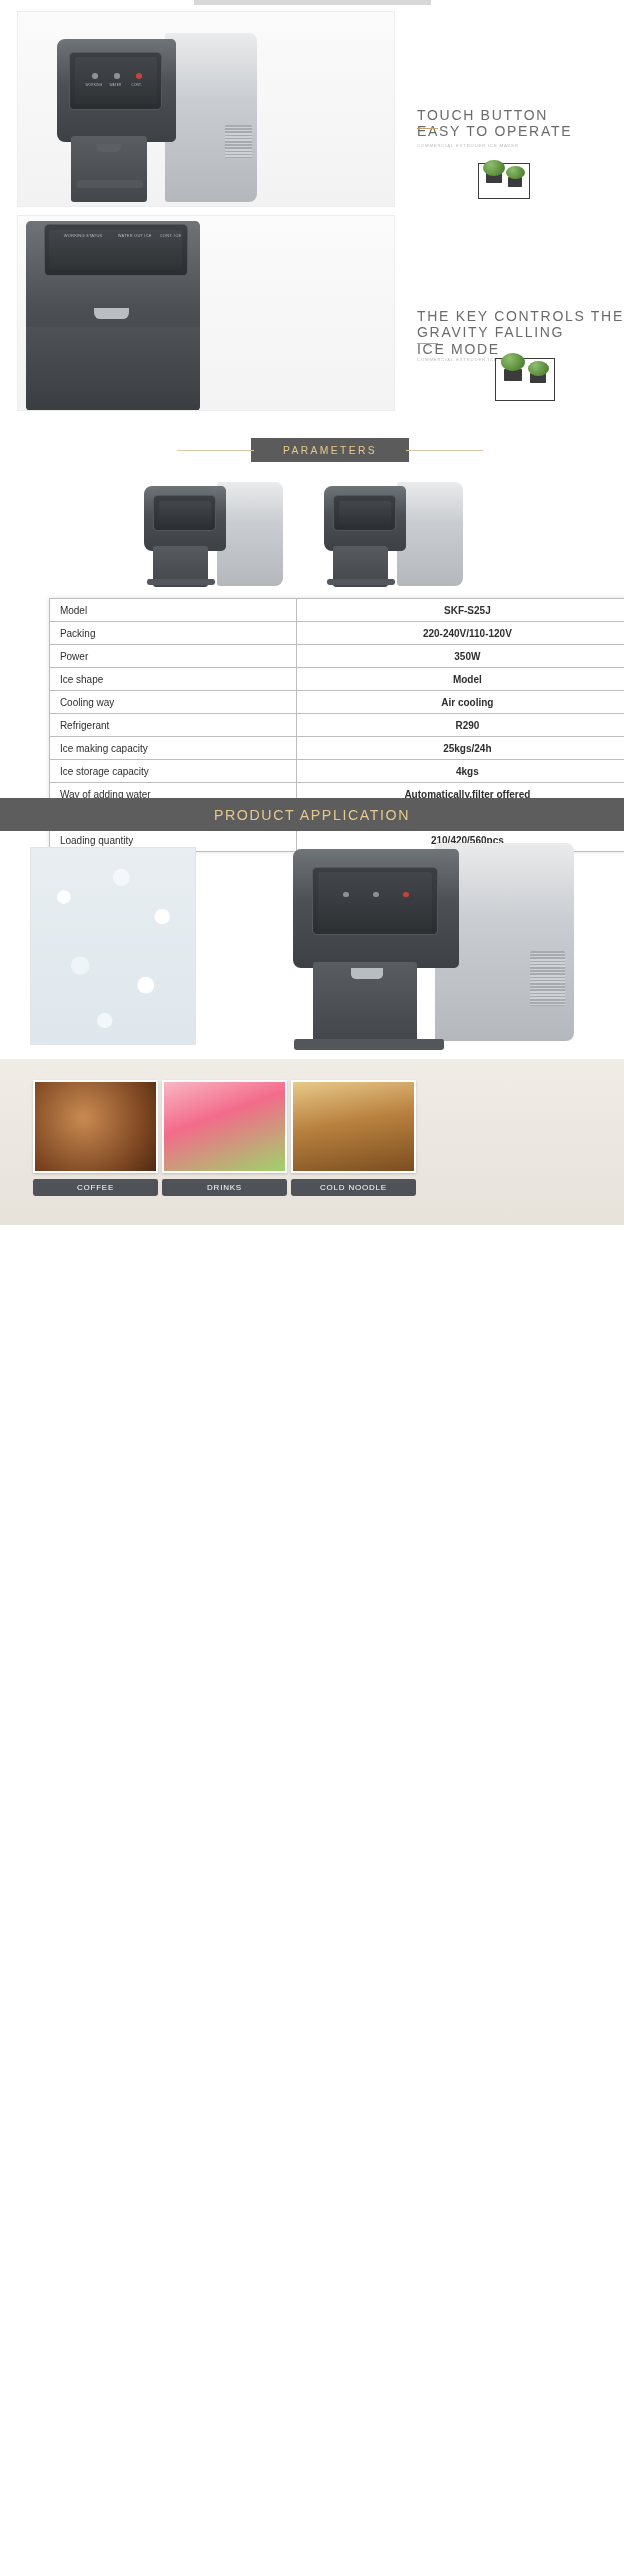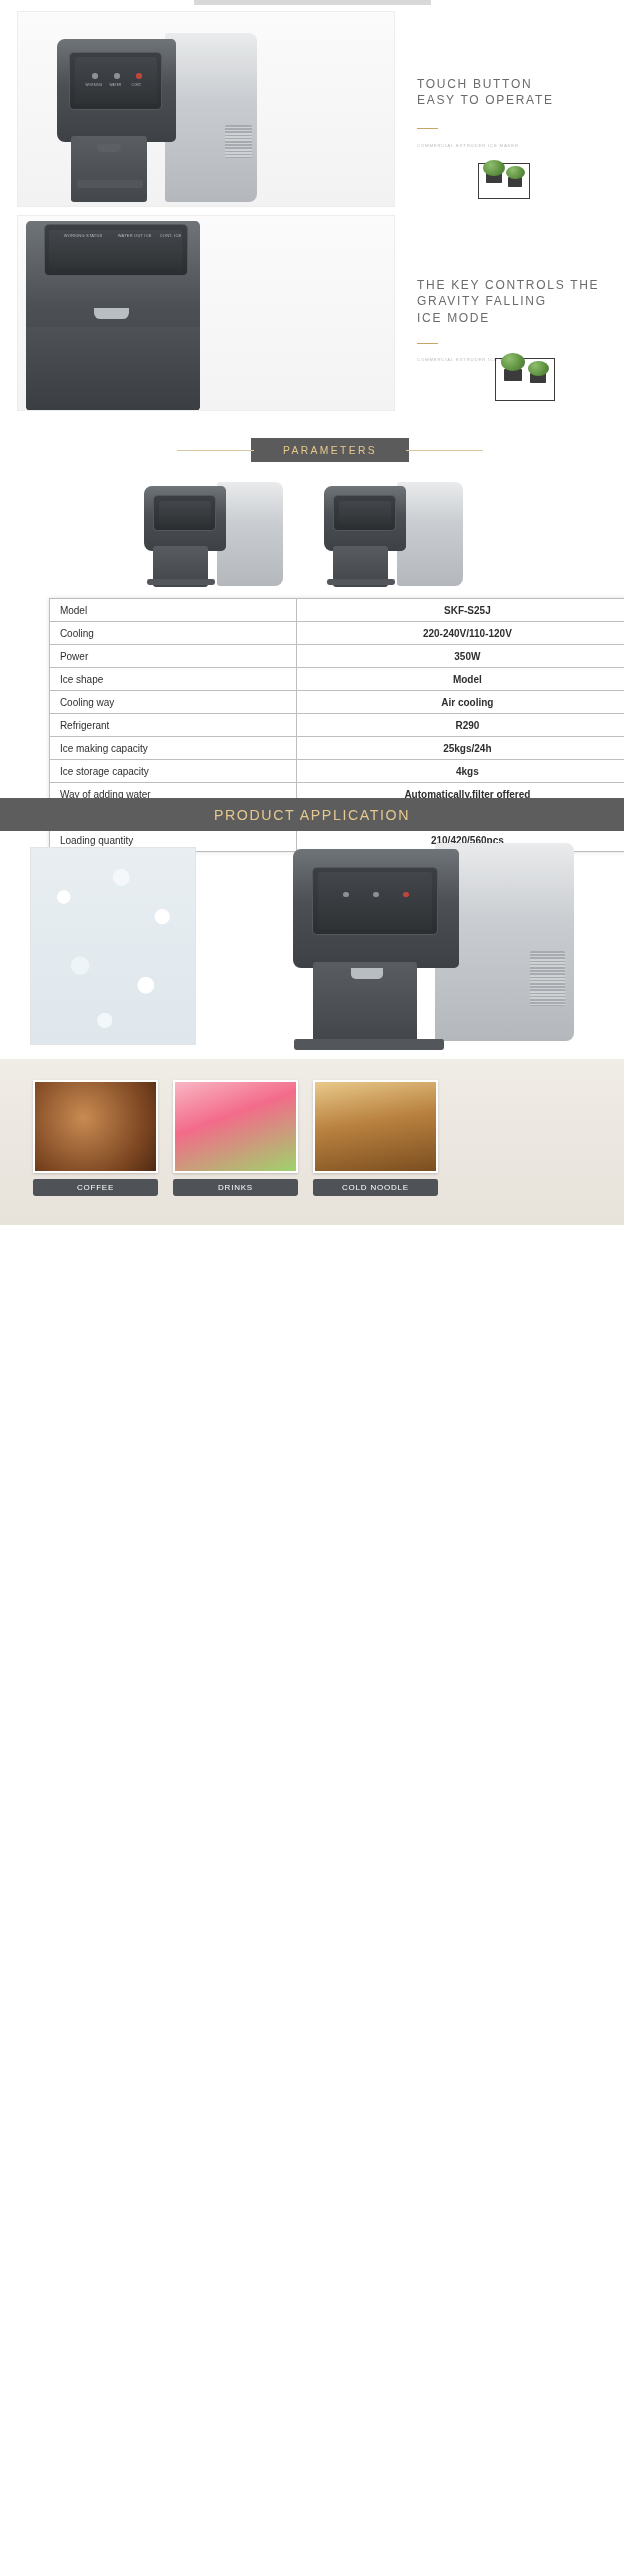--- a/index.html
+++ b/index.html
@@ -85,21 +85,21 @@
   }
   .m-vents {
     position: absolute;
     background: repeating-linear-gradient(180deg,#a7abb0 0px,#a7abb0 1.6px,#cfd2d5 1.6px,#cfd2d5 3.2px);
     border-radius: 1.6px;
   }
 
   
   .side-text {
     position: absolute; color: #6b6b6b; letter-spacing: 1.7px;
-    font-size: 12px; line-height: 16.6px;
+    font-size: 14px; line-height: 16.6px; margin-top: 31px;
   }
   .side-rule {
     position: absolute; width: 20.5px; height: 0.8px; background: #c8a46a;
   }
   .side-sub {
     position: absolute; color: #b9b9b9; font-size: 4.3px; letter-spacing: 0.8px;
   }
 
   
   .plant { position: absolute; }
@@ -169,21 +169,21 @@
     position: absolute; right: 16px; width: 371px; height: 237px;
   }
 
   
   .usage {
     position: absolute; left: 0; width: 624px; height: 166px;
     background: linear-gradient(180deg,#f0ece6 0%, #e7e2da 100%);
   }
   .usage-row {
     position: absolute; left: 33px; top: 20.5px;
-    display: flex; gap: 15px;
+    display: flex; gap: 4px;
   }
   .usage-card { width: 125px; }
   .usage-img {
     width: 125px; height: 93px; border: 2.4px solid #ffffff;
     box-shadow: 0 0.8px 2.4px rgba(0,0,0,.18);
   }
   .u1 { background: radial-gradient(circle at 40% 40%, #c98b52 0%, #7a4420 70%, #4d2a12 100%); }
   .u2 { background: linear-gradient(160deg,#f9b6c4 0%, #f36b8a 40%, #9ed36b 100%); }
   .u3 { background: linear-gradient(170deg,#e8c98a 0%, #b9813f 45%, #7b4e20 100%); }
   .u4 { background: linear-gradient(170deg,#ffffff 0%, #ead7c0 55%, #c79a63 100%); }
@@ -297,21 +297,21 @@
     </div>
 
     <div class="params-wrap" style="top:171px;">
       <table class="params">
         <tbody>
             <tr>
               <td class="k">Model</td>
               <td class="v">SKF-S25J</td>
             </tr>
             <tr>
-              <td class="k">Cooling</td>
+              <td class="k">Packing</td>
               <td class="v">220-240V/110-120V</td>
             </tr>
             <tr>
               <td class="k">Power</td>
               <td class="v">350W</td>
             </tr>
             <tr>
               <td class="k">Ice shape</td>
               <td class="v">Model</td>
             </tr>

